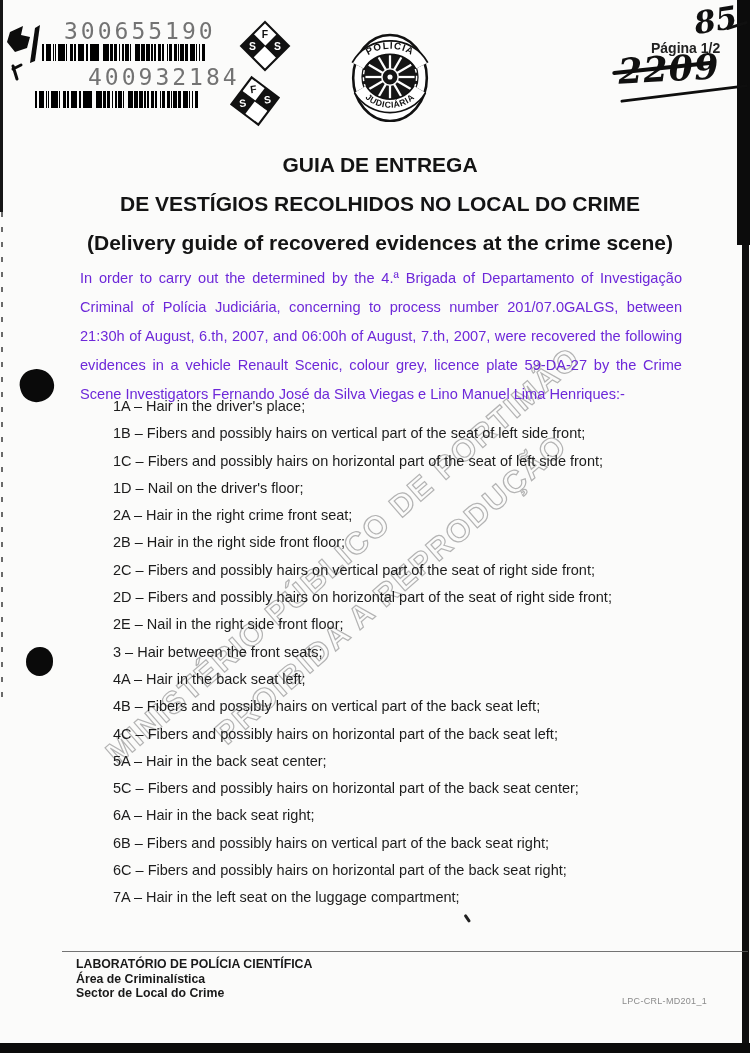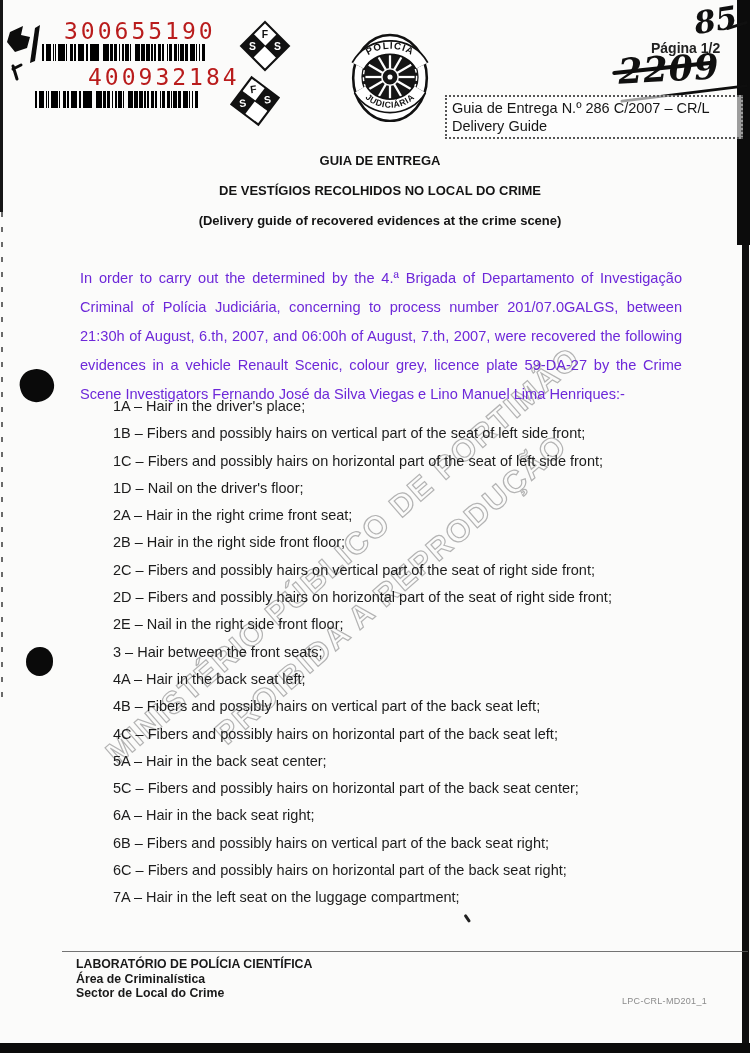--- a/index.html
+++ b/index.html
@@ -17,33 +17,33 @@
   .edge-left-solid{left:0;top:0;width:3px;height:212px;background:#161616;}
   .edge-left-dashes{left:1px;top:212px;width:2px;height:492px;opacity:.75;
     background:repeating-linear-gradient(180deg,#3a3a3a 0 5px,transparent 5px 15px);}
 
   .punch{background:#0a0a0a;}
   .punch-1{left:20px;top:369px;width:34px;height:33px;border-radius:46% 54% 50% 50%;transform:rotate(-15deg);}
   .punch-2{left:26px;top:647px;width:27px;height:29px;border-radius:52% 48% 50% 50%;}
 
   
   .bc-num{font-family:"DejaVu Sans Mono","Liberation Mono",monospace;font-size:23px;
-    letter-spacing:3px;color:#b91c1c;white-space:nowrap;text-align:right;}
+    letter-spacing:3px;color:#737373;white-space:nowrap;text-align:right;}
   .bc-num-1{left:64px;top:18px;}
   .bc-num-2{left:58px;top:64px;margin-left:30px;}
   .bc-strip{height:17px;
     background:
       repeating-linear-gradient(90deg,#000 0 2px,transparent 2px 4px,#000 4px 7px,transparent 7px 8px,#000 8px 9px,transparent 9px 13px,#000 13px 14px,transparent 14px 16px),
       repeating-linear-gradient(90deg,#000 0 1px,transparent 1px 6px,#000 6px 9px,transparent 9px 11px);
   }
   .bc-strip-1{left:42px;top:44px;width:164px;}
   .bc-strip-2{left:35px;top:91px;width:163px;}
 
   
-  .doc-title{left:70px;top:153px;width:620px;text-align:center;font-weight:bold;font-size:13px;color:#141414;}
+  .doc-title{left:70px;top:153px;width:620px;text-align:center;font-weight:bold;font-size:21px;color:#141414;}
   .doc-title div{margin-bottom:15px;}
 
   
   .guide-box{left:445px;top:95px;width:284px;border:2px dotted #555;padding:2px 5px;
     font-size:14.5px;line-height:18px;color:#161616;background:rgba(255,255,255,.6);}
 
   .page-label{left:651px;top:40px;font-size:14px;font-weight:bold;color:#222;}
 
   
   .hw{font-family:"DejaVu Serif",serif;font-style:italic;font-weight:bold;color:#101010;white-space:nowrap;}
@@ -155,24 +155,20 @@
   </svg>
 
   <div class="abs page-label">Página 1/2</div>
   <div class="abs hw hw-85">85</div>
   <div class="abs hw-85-tail"></div>
   <div class="abs hw hw-2209">2209</div>
   <div class="abs hw-strike"></div>
   <div class="abs hw-swoosh"></div>
   <div class="abs hw-tick"></div>
 
-  <div class="abs guide-box">
-    <div>Guia de Entrega N.º 286 C/2007 – CR/L</div>
-    <div>Delivery Guide</div>
-  </div>
 
   <div class="abs doc-title">
     <div>GUIA DE ENTREGA</div>
     <div>DE VESTÍGIOS RECOLHIDOS NO LOCAL DO CRIME</div>
     <div>(Delivery guide of recovered evidences at the crime scene)</div>
   </div>
 
   <div class="abs body-par">In order to carry out the determined by the 4.ª Brigada of Departamento of Investigação Criminal of Polícia Judiciária, concerning to process number 201/07.0GALGS, between 21:30h of August, 6.th, 2007, and 06:00h of August, 7.th, 2007, were recovered the following evidences in a vehicle Renault Scenic, colour grey, licence plate 59-DA-27 by the Crime Scene Investigators Fernando José da Silva Viegas e Lino Manuel Lima Henriques:-</div>
 
   <div class="abs evidence">

